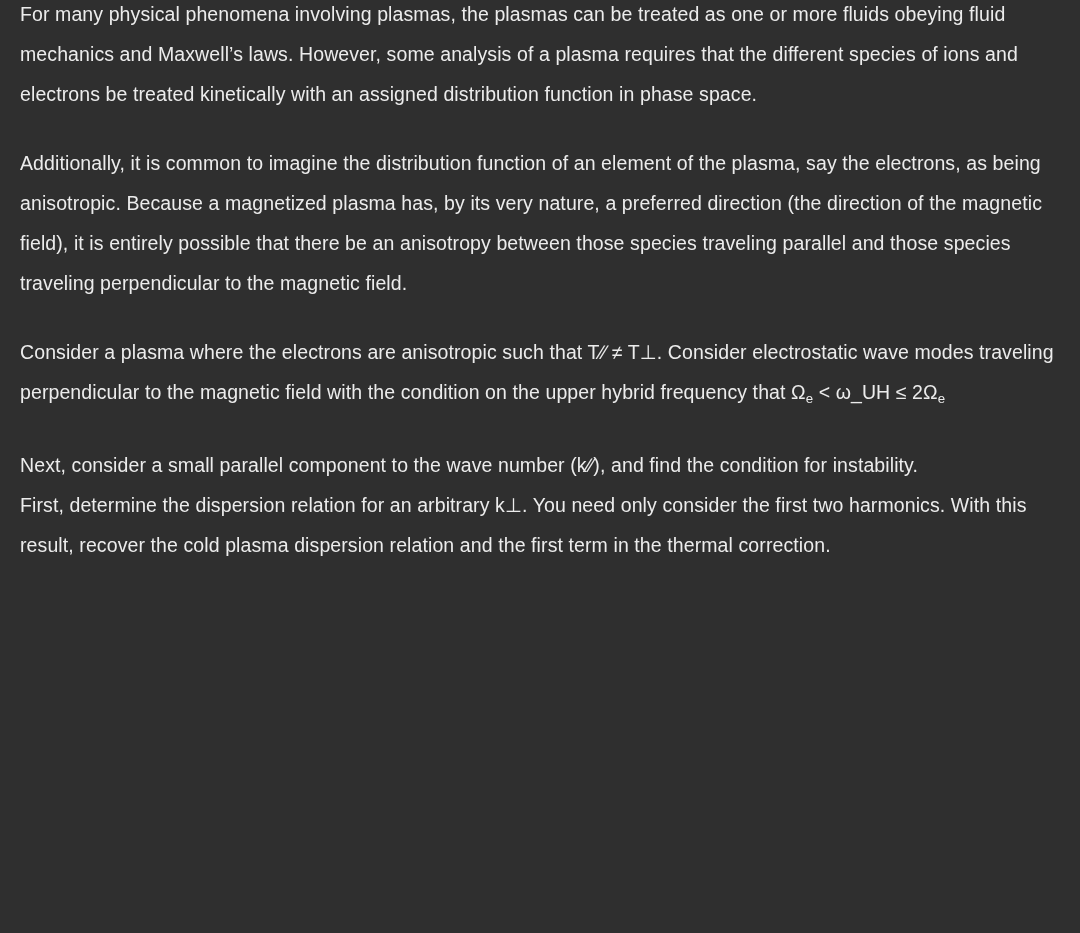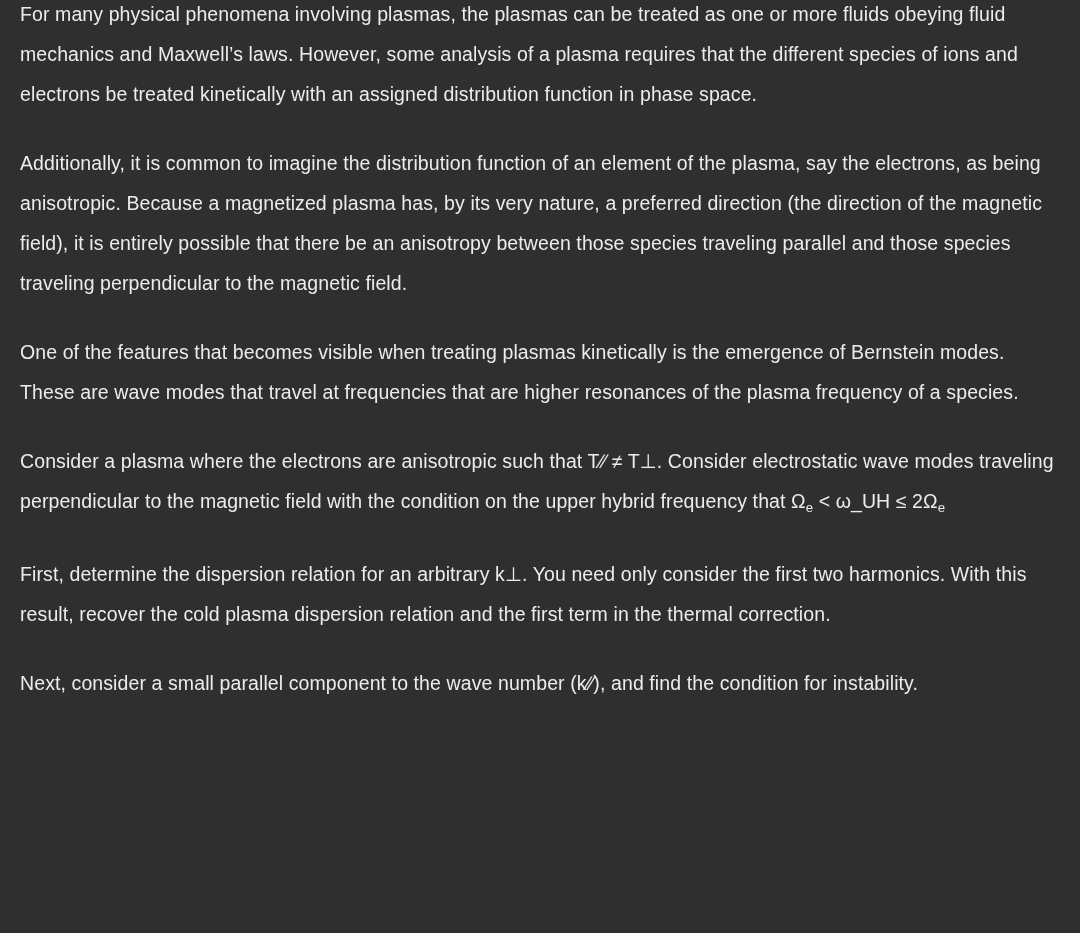--- a/index.html
+++ b/index.html
@@ -51,22 +51,21 @@
 </head>
 <body>
 
 <div class="page">
   <div class="prose">
 
     <p class="para first">For many physical phenomena involving plasmas, the plasmas can be treated as one or more fluids obeying fluid mechanics and Maxwell’s laws. However, some analysis of a plasma requires that the different species of ions and electrons be treated kinetically with an assigned distribution function in phase space.</p>
 
     <p class="para">Additionally, it is common to imagine the distribution function of an element of the plasma, say the electrons, as being anisotropic. Because a magnetized plasma has, by its very nature, a preferred direction (the direction of the magnetic field), it is entirely possible that there be an anisotropy between those species traveling parallel and those species traveling perpendicular to the magnetic field.</p>
 
-    <p class="para">One of the features that becomes visible when treating plasmas kinetically is the emergence of Bernstein modes. These are wave modes that travel at frequencies that are higher resonances of the plasma frequency of a species.</p>
 
     <p class="para tight"><span>Consider a plasma where the electrons are anisotropic such that T∕∕ ≠ T⊥. Consider electrostatic wave modes traveling perpendicular to the magnetic field with the condition on the upper hybrid frequency that Ω</span><sub>e</sub><span> &lt; ω_UH ≤ 2Ω</span><sub>e</sub></p>
 
+    <p class="para last">Next, consider a small parallel component to the wave number (k∕∕), and find the condition for instability.</p>
+
     <p class="para">First, determine the dispersion relation for an arbitrary k⊥. You need only consider the first two harmonics. With this result, recover the cold plasma dispersion relation and the first term in the thermal correction.</p>
-
-    <p class="para last">Next, consider a small parallel component to the wave number (k∕∕), and find the condition for instability.</p>
 
   </div>
 </div>
 
 </body></html>

